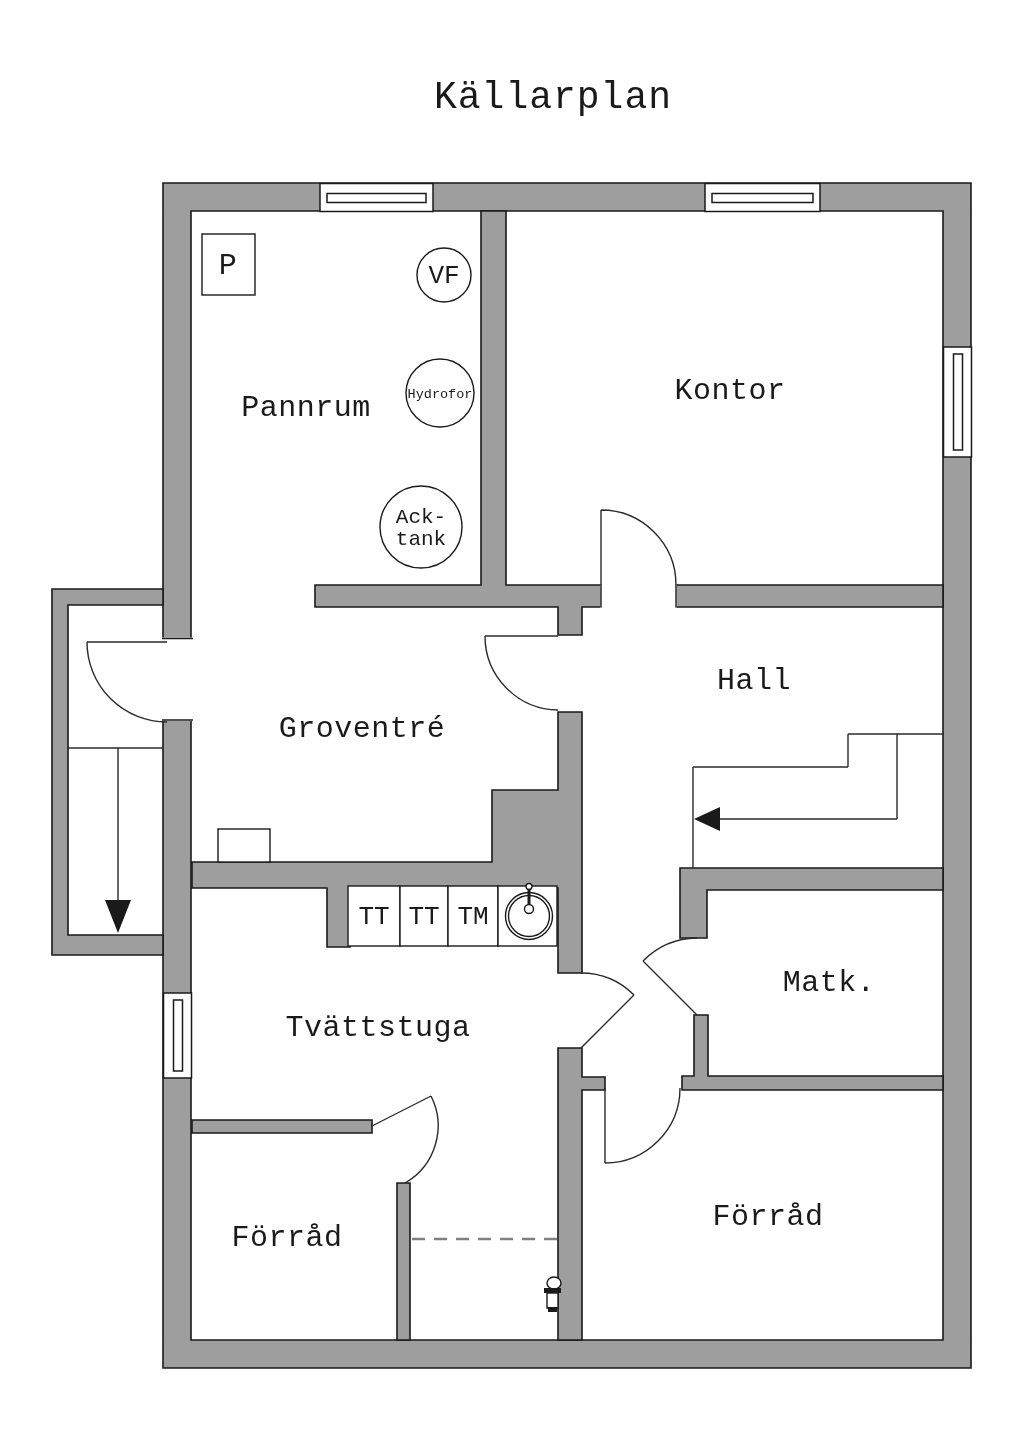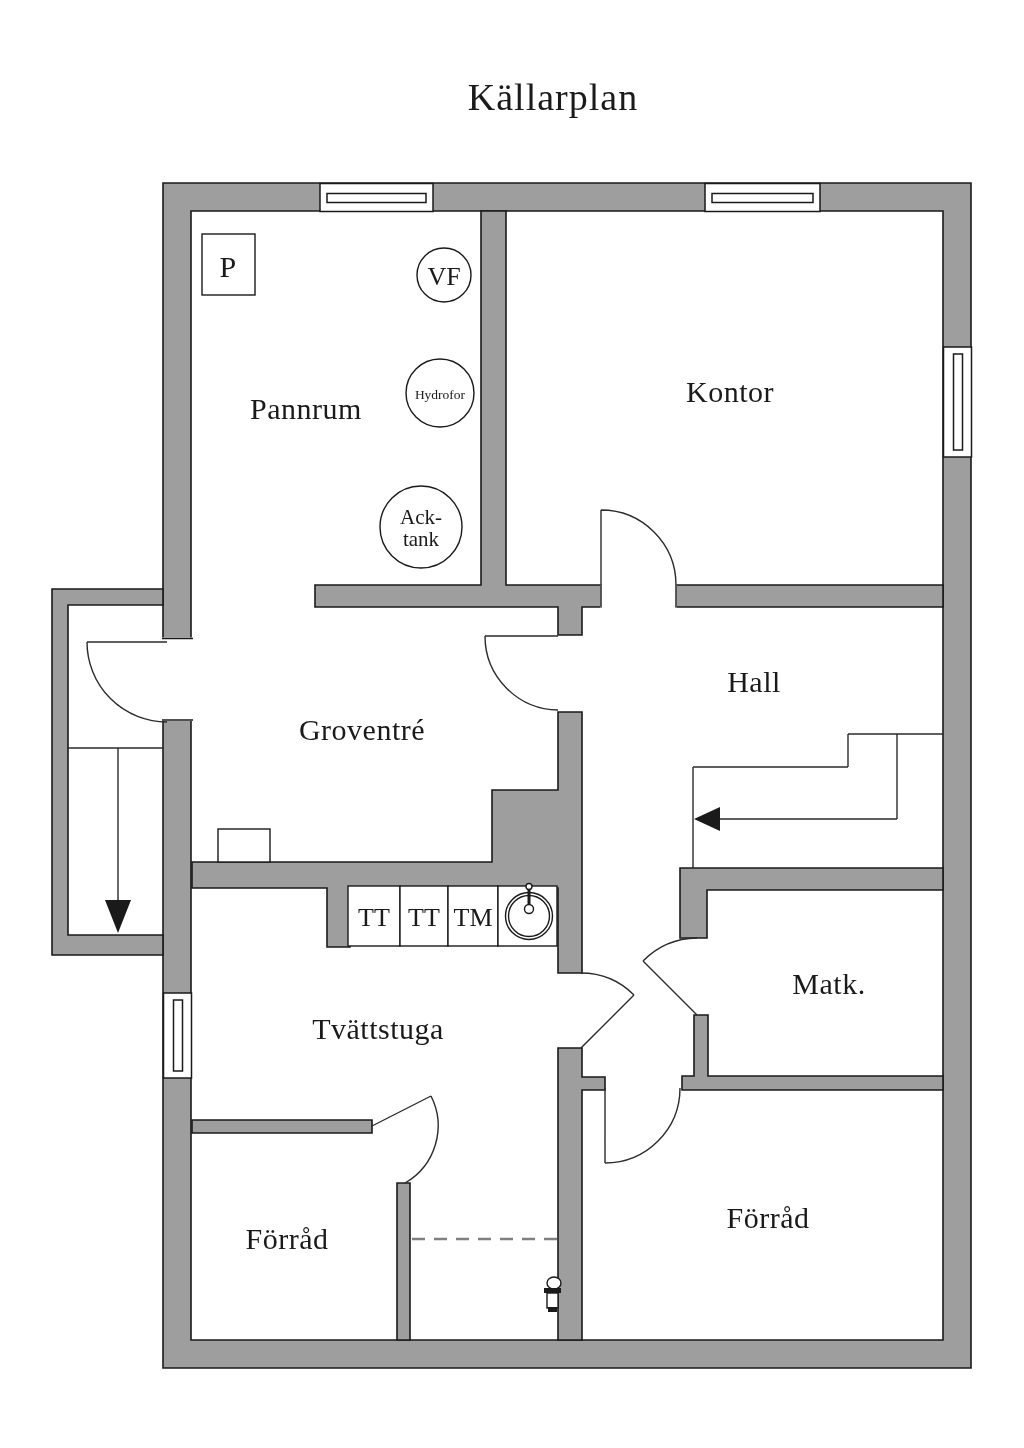--- a/index.html
+++ b/index.html
@@ -1,17 +1,17 @@
 <!DOCTYPE html>
 <html><head>
 <meta charset="utf-8">
 <style>
   html,body{margin:0;padding:0;background:#ffffff;}
   .stage{position:relative;width:1024px;height:1448px;background:#ffffff;overflow:hidden;
-         font-family:Liberation Serif, serif;}
+         font-family:Liberation Mono, monospace;}
   svg{position:absolute;left:0;top:0;}
   .walls{stroke:#1a1a1a;stroke-width:1.6;stroke-linejoin:miter;}
   .win{stroke:#1a1a1a;stroke-width:1.5;fill:#ffffff;}
   .door{stroke:#2b2b2b;stroke-width:1.4;fill:none;}
   .stair{stroke:#2b2b2b;stroke-width:1.4;fill:none;}
   .fix{stroke:#1a1a1a;stroke-width:1.4;fill:#ffffff;}
   .lbl{fill:#1a1a1a;text-anchor:middle;dominant-baseline:central;}
   .room{font-size:30px;letter-spacing:0.5px;}
   .title{font-size:38px;font-weight:500;letter-spacing:1px;}
   .appl{font-size:26px;}

